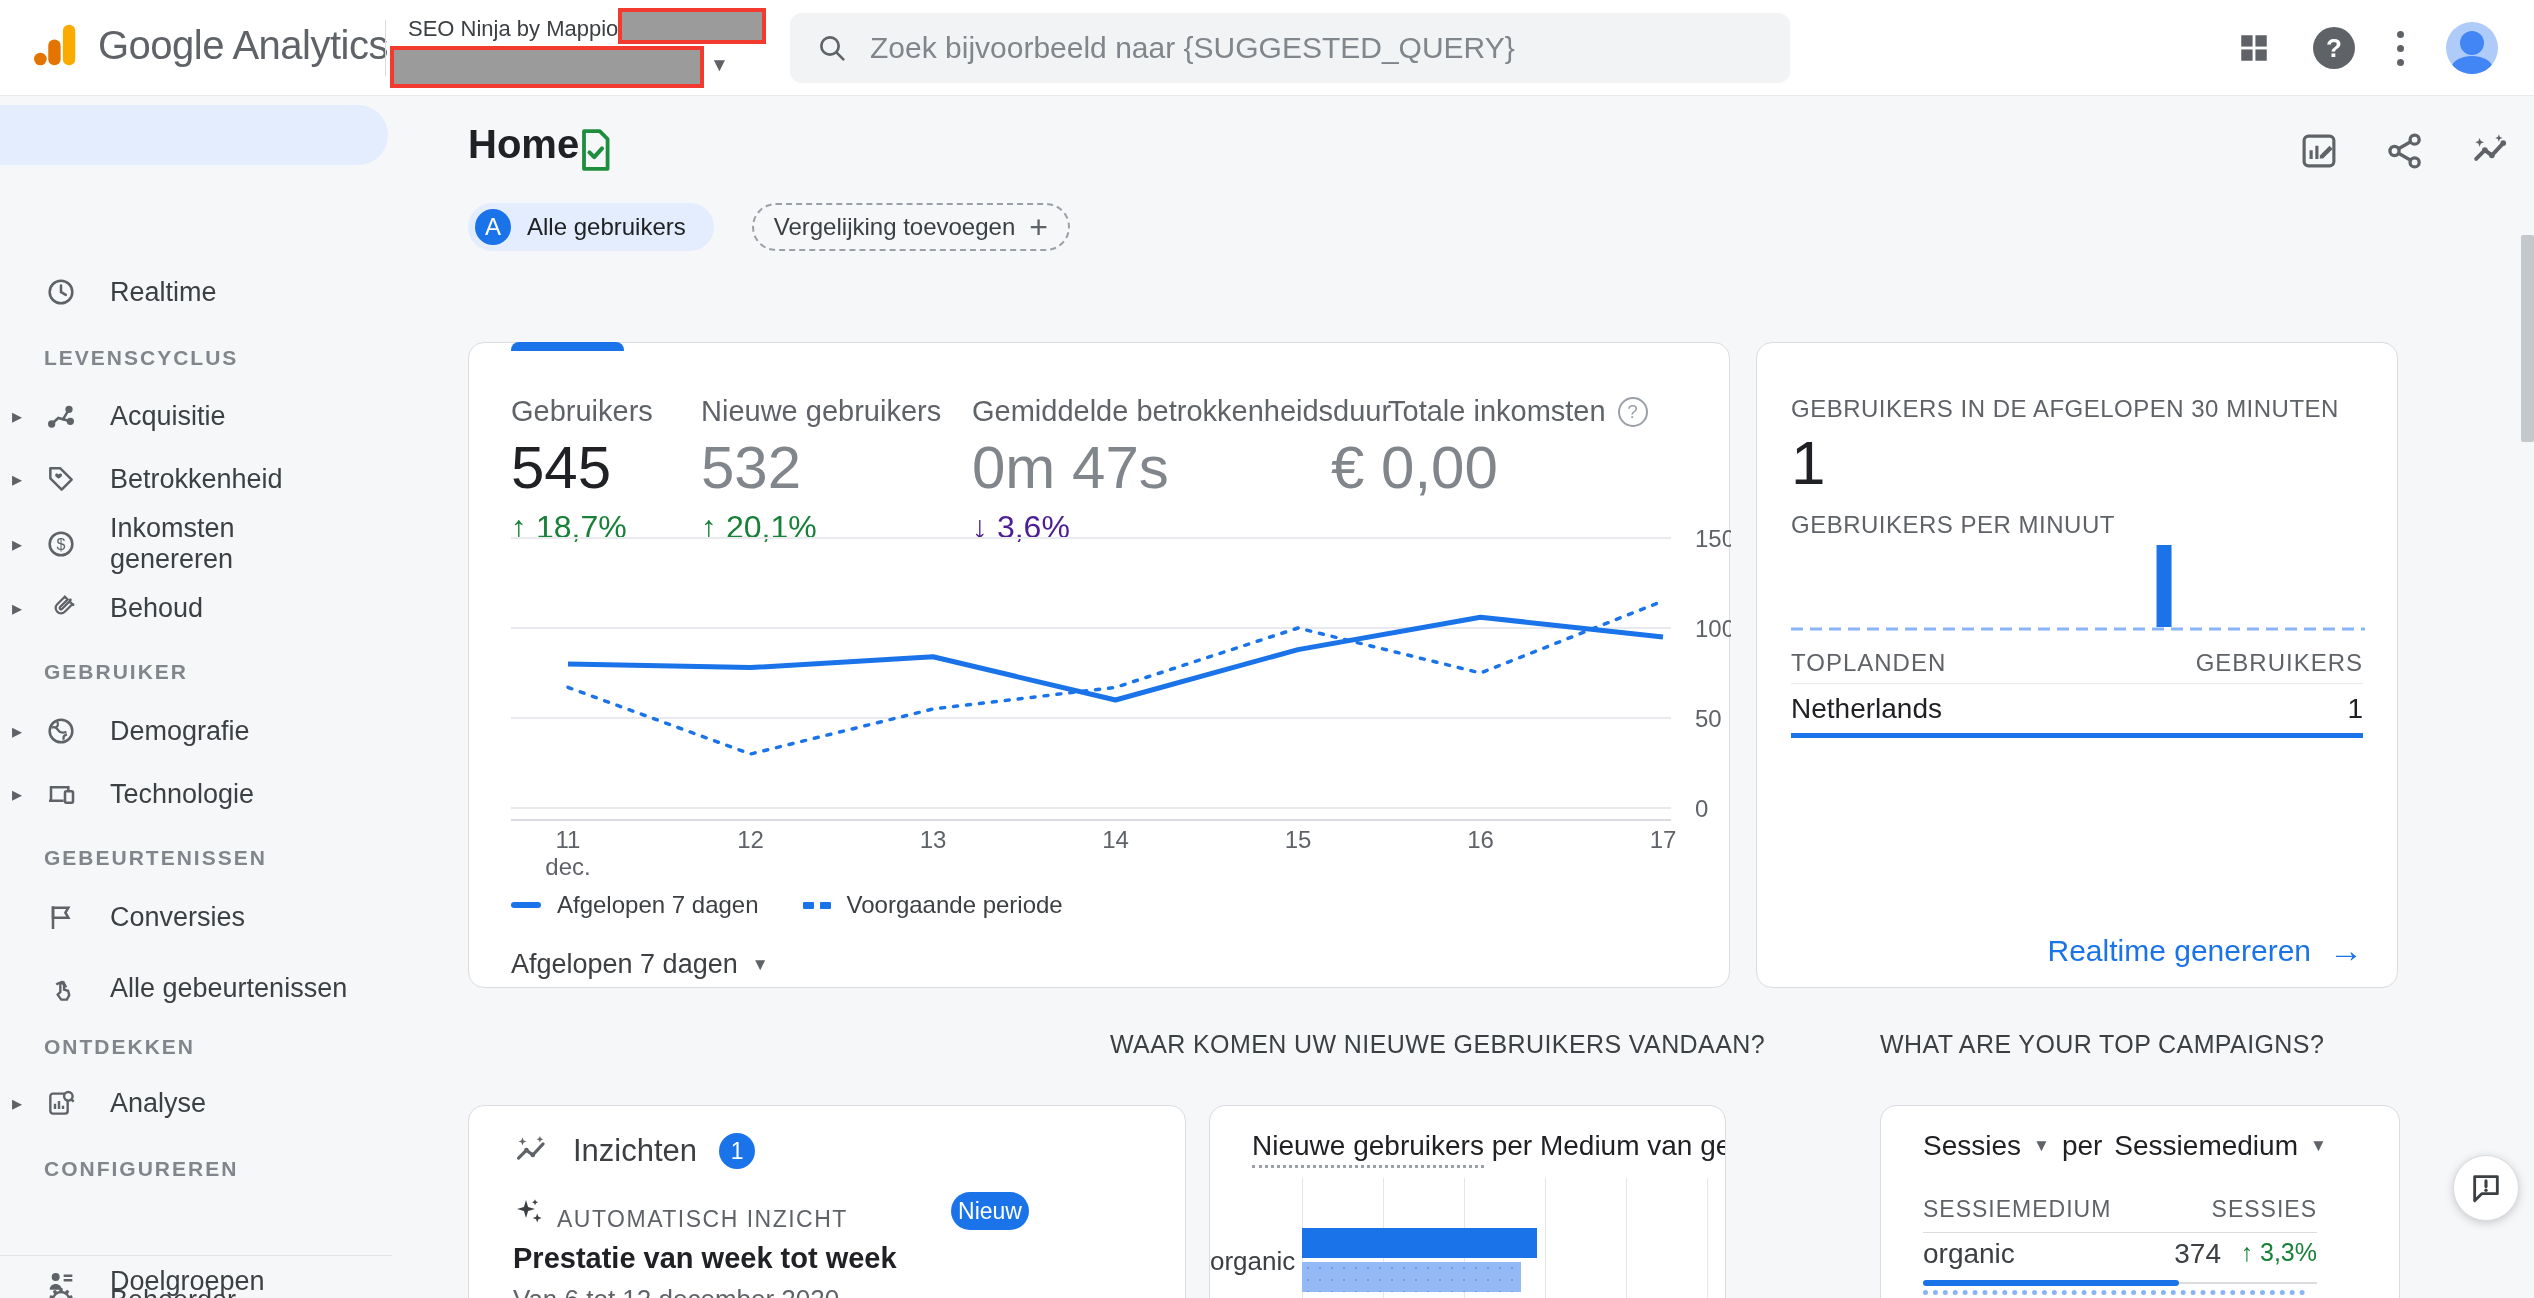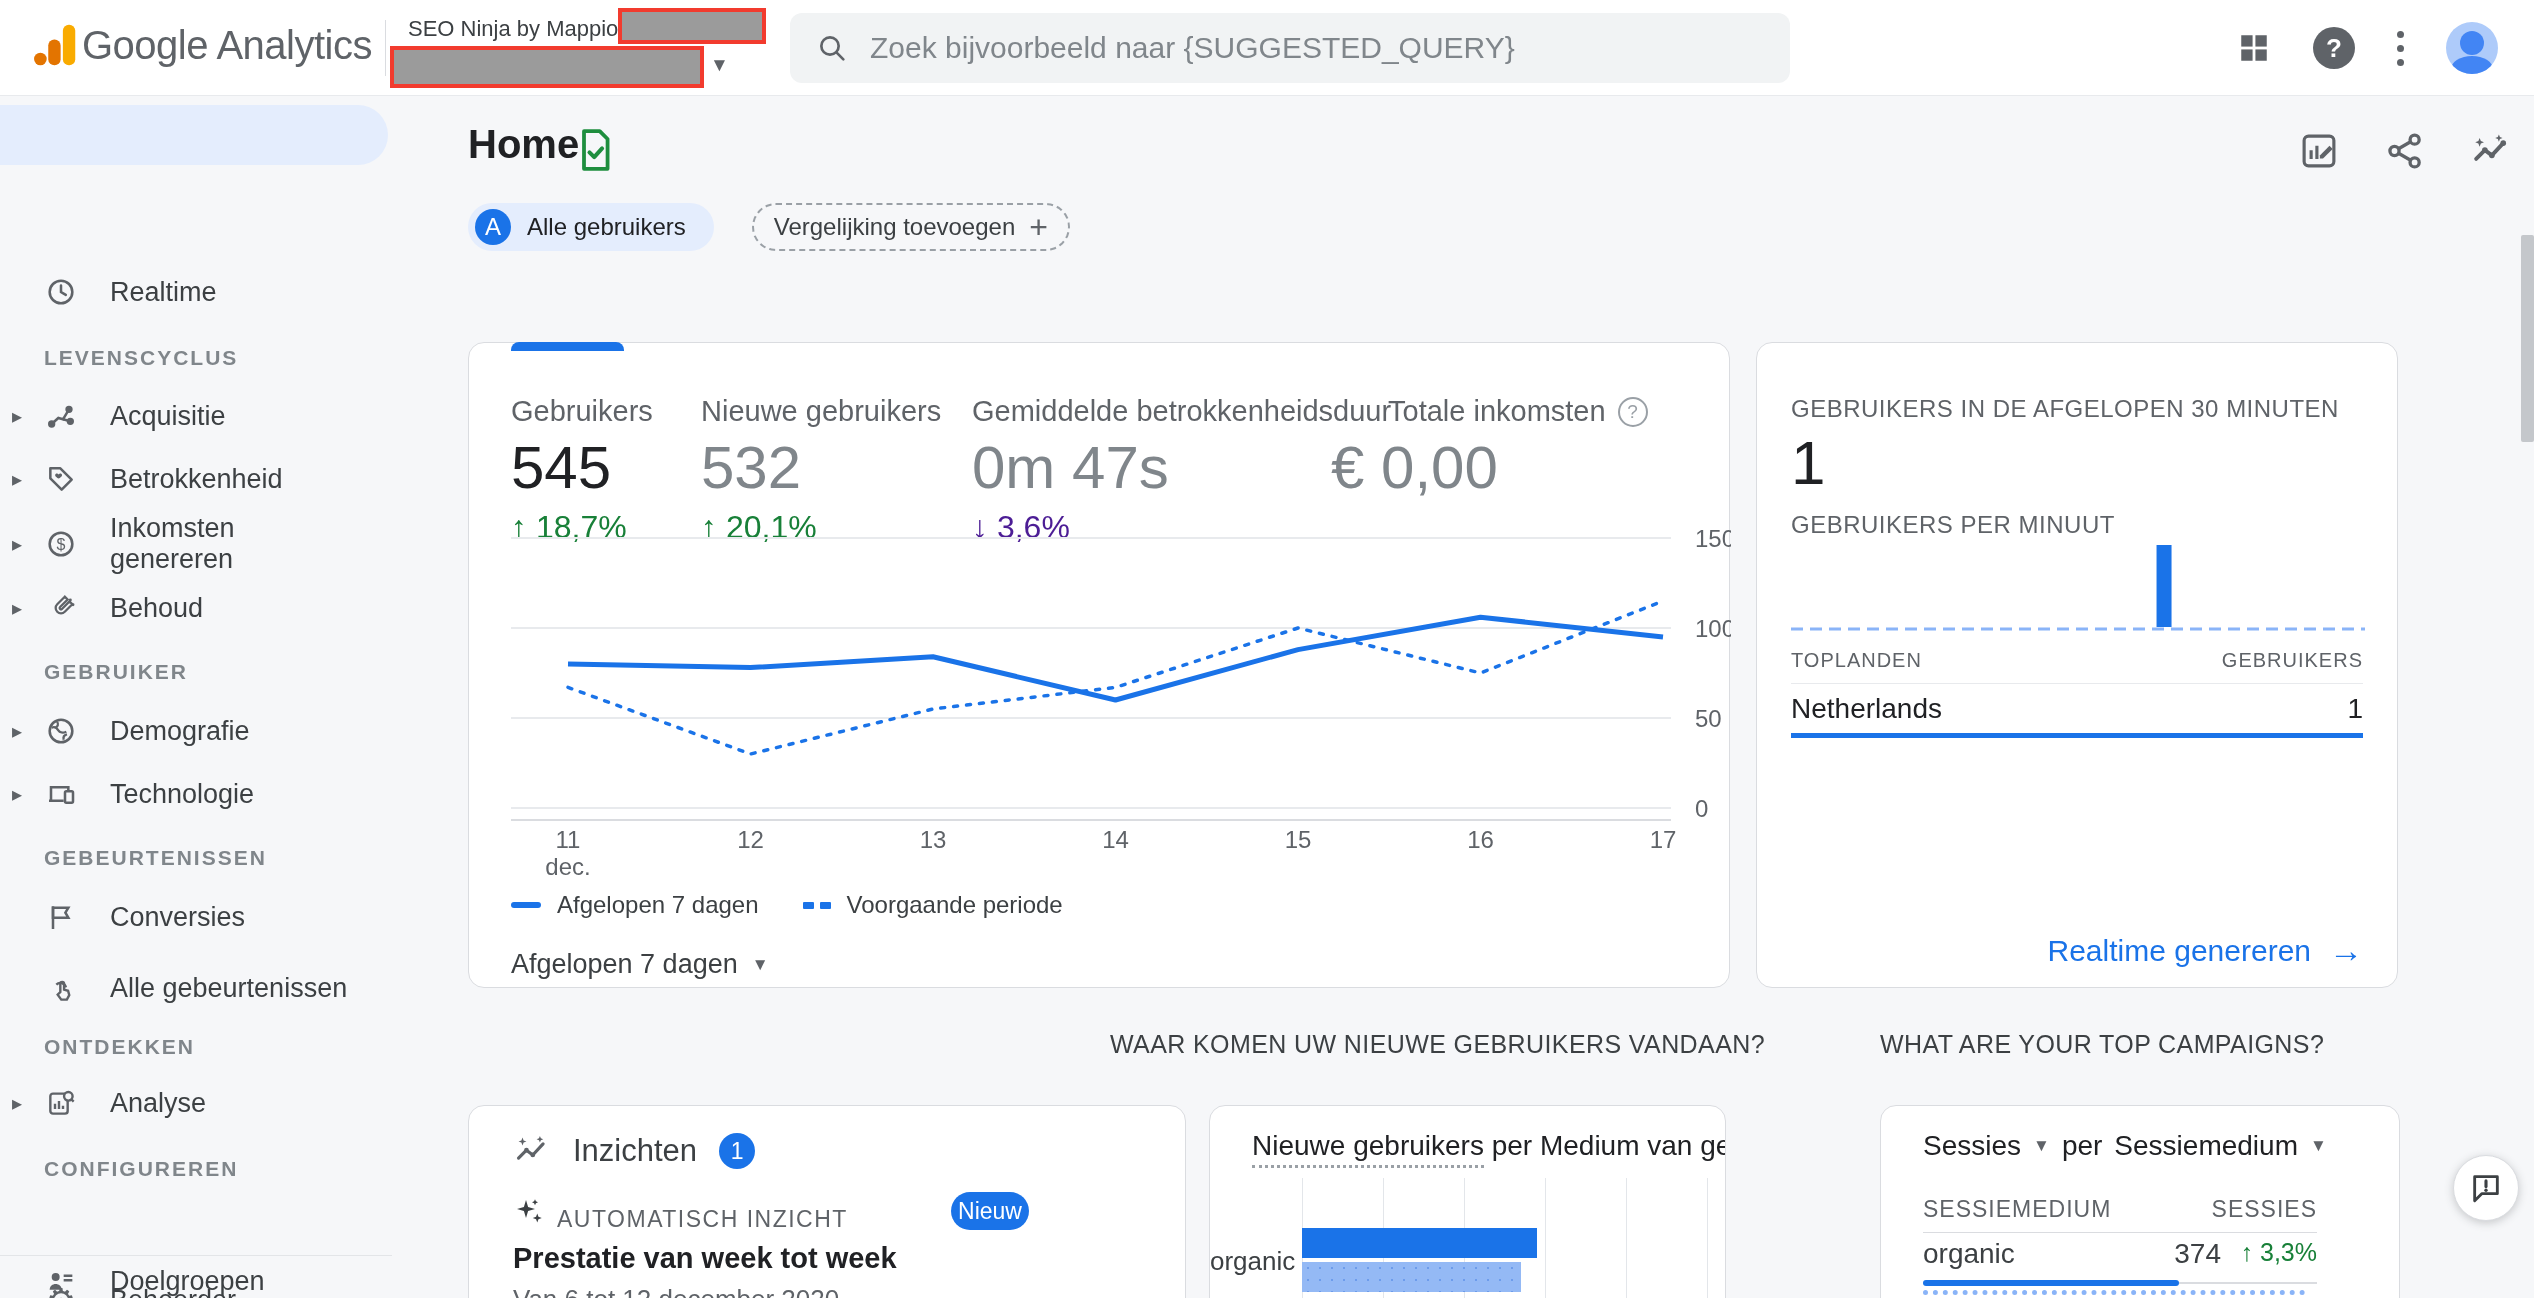--- a/index.html
+++ b/index.html
@@ -2,21 +2,21 @@
 <html><head>
 <meta charset="utf-8">
 <style>
   * { box-sizing: border-box; margin: 0; padding: 0; }
   html,body { width:2534px; height:1298px; overflow:hidden; }
   body { font-family:"Liberation Sans", sans-serif; background:#fff; position:relative; }
   .stage { position:absolute; left:0; top:0; width:2534px; height:1298px; background:#f6f7f9; }
 
   
   .topbar { position:absolute; left:0; top:0; width:2534px; height:96px; background:#fff; border-bottom:1px solid #e8eaed; z-index:20; }
-  .ga-logo { position:absolute; left:28px; top:18px; display:flex; align-items:center; }
+  .ga-logo { position:absolute; left:28px; top:18px; display:flex; align-items:center; gap:16px; }
   .ga-logo-text { font-size:40px; color:#5f6368; letter-spacing:-0.5px; }
   .top-divider { position:absolute; left:385px; top:20px; width:1px; height:56px; background:#dadce0; }
   .breadcrumb { position:absolute; left:408px; top:16px; font-size:22px; color:#3c4043; white-space:nowrap; }
   .crumb-sep { color:#5f6368; margin-left:8px; font-size:22px; }
   .redaction { position:absolute; background:#9b9b9b; border:4px solid #f23b2e; }
   .red-1 { left:618px; top:8px; width:148px; height:36px; }
   .red-2 { left:390px; top:46px; width:314px; height:42px; }
   .prop-caret { position:absolute; left:710px; top:54px; font-size:19px; color:#5f6368; }
   .searchbar { position:absolute; left:790px; top:13px; width:1000px; height:70px; background:#f1f3f4; border-radius:12px; display:flex; align-items:center; padding:0 26px; gap:22px; }
   .searchbar input { border:none; outline:none; background:transparent; font-size:30px; color:#3c4043; width:880px; font-family:"Liberation Sans",sans-serif; }
@@ -70,21 +70,21 @@
   .lg-dash { display:flex; gap:6px; margin-left:28px; }
   .lg-dash i { width:11px; height:7px; background:#1a73e8; border-radius:1px; }
   .range-drop { position:absolute; left:42px; top:606px; font-size:27px; color:#3c4043; display:flex; align-items:center; gap:14px; cursor:pointer; }
   .caret { font-size:17px; color:#5f6368; }
 
   
   .card-realtime { left:1756px; top:342px; width:642px; height:646px; }
   .rt-kicker { position:absolute; left:34px; font-size:24px; letter-spacing:0.5px; color:#5f6368; font-weight:500; }
   .rt-value { position:absolute; left:34px; top:84px; font-size:62px; color:#202124; }
   #realtime-svg { position:absolute; left:34px; top:200px; }
-  .rt-cols { position:absolute; left:34px; right:34px; top:306px; display:flex; justify-content:space-between; font-size:20px; letter-spacing:1px; color:#5f6368; font-weight:500; }
+  .rt-cols { position:absolute; left:34px; right:34px; top:306px; display:flex; justify-content:space-between; font-size:24px; letter-spacing:1px; color:#5f6368; font-weight:500; }
   .rt-div { position:absolute; left:34px; right:34px; top:340px; height:1px; background:#e8eaed; }
   .rt-row { position:absolute; left:34px; right:34px; top:350px; display:flex; justify-content:space-between; font-size:28px; color:#202124; }
   .rt-bar { position:absolute; left:34px; right:34px; top:390px; height:5px; background:#1a73e8; }
   .rt-link { position:absolute; right:34px; top:588px; font-size:30px; font-weight:500; color:#1a73e8; display:flex; gap:18px; align-items:center; cursor:pointer; }
   .rt-link .arrow { font-size:34px; }
 
   
   .question { position:absolute; top:1030px; font-size:25px; font-weight:500; color:#3c4043; letter-spacing:0.4px; }
   .card-insights { left:468px; top:1105px; width:718px; height:300px; }
   .ins-head { position:absolute; left:44px; top:26px; display:flex; align-items:center; gap:22px; }

